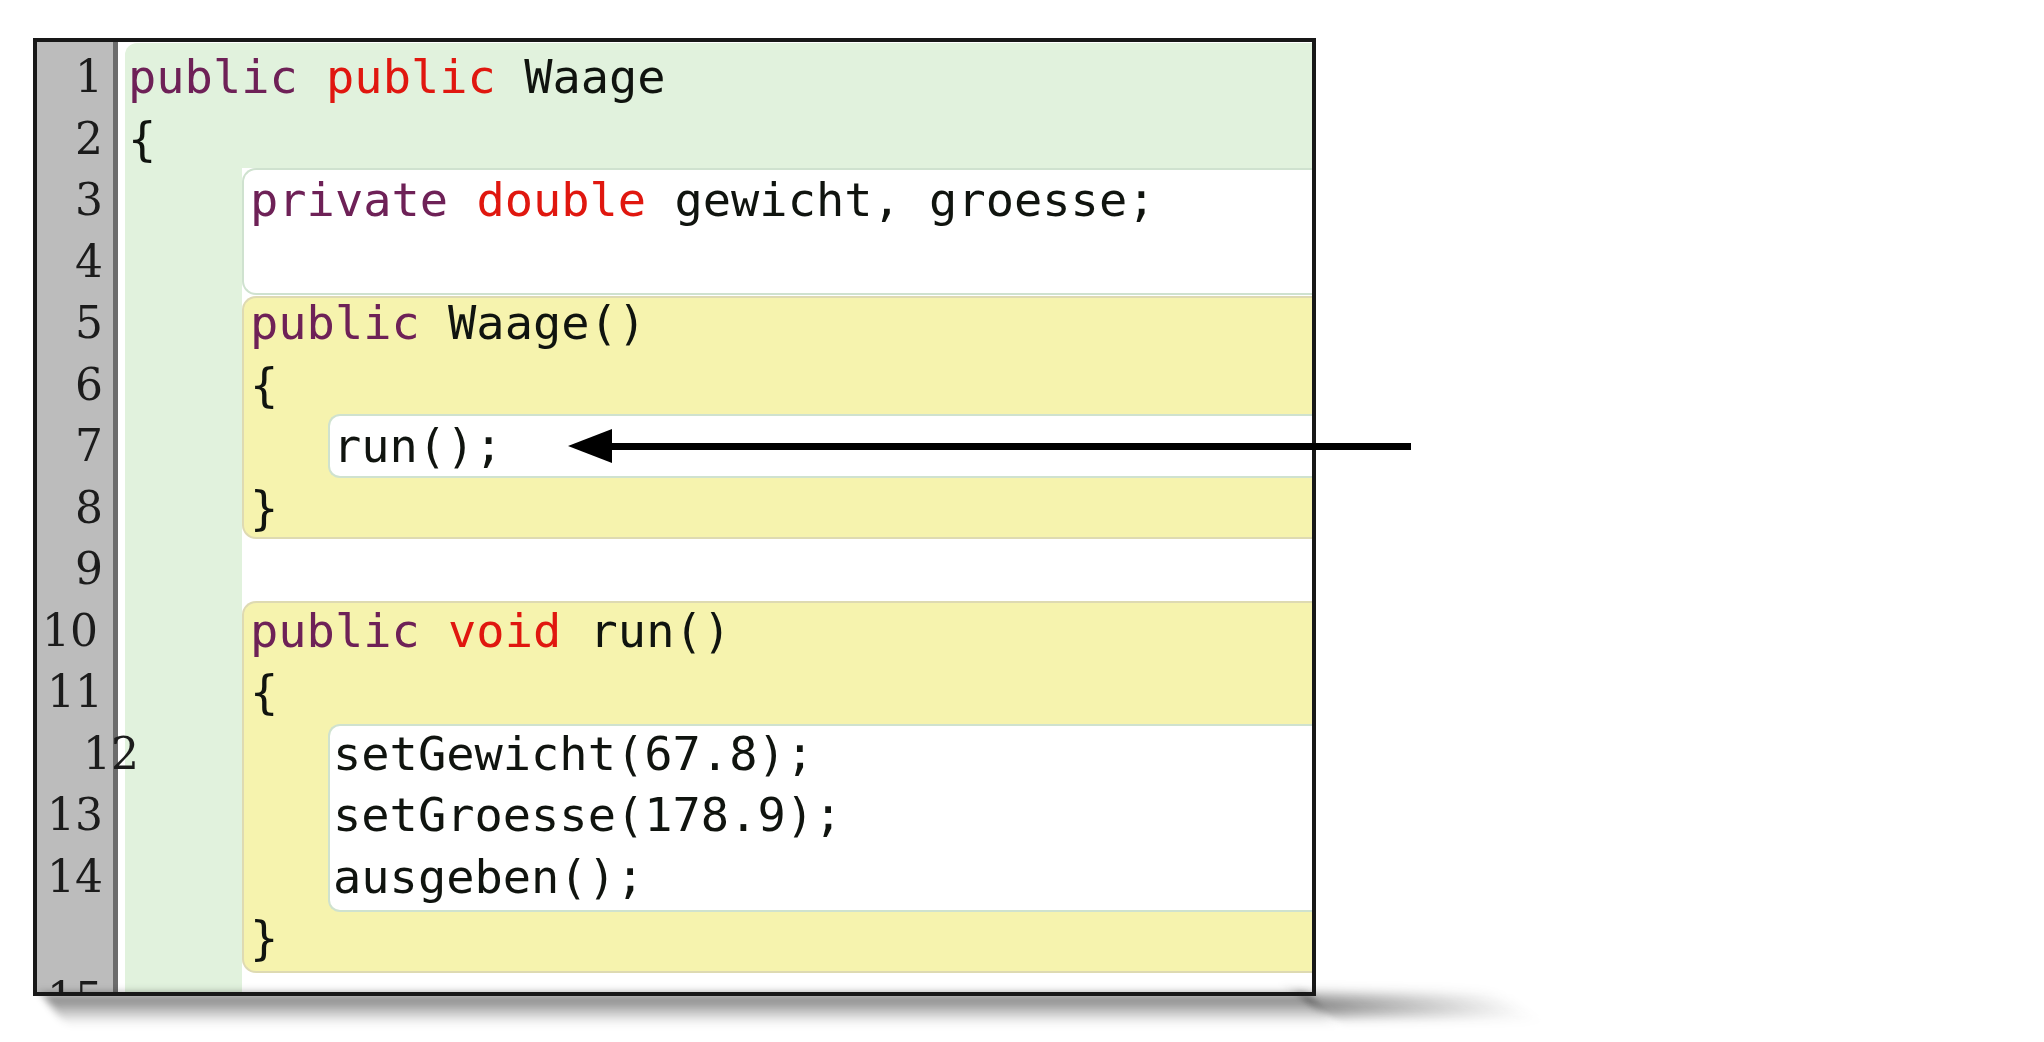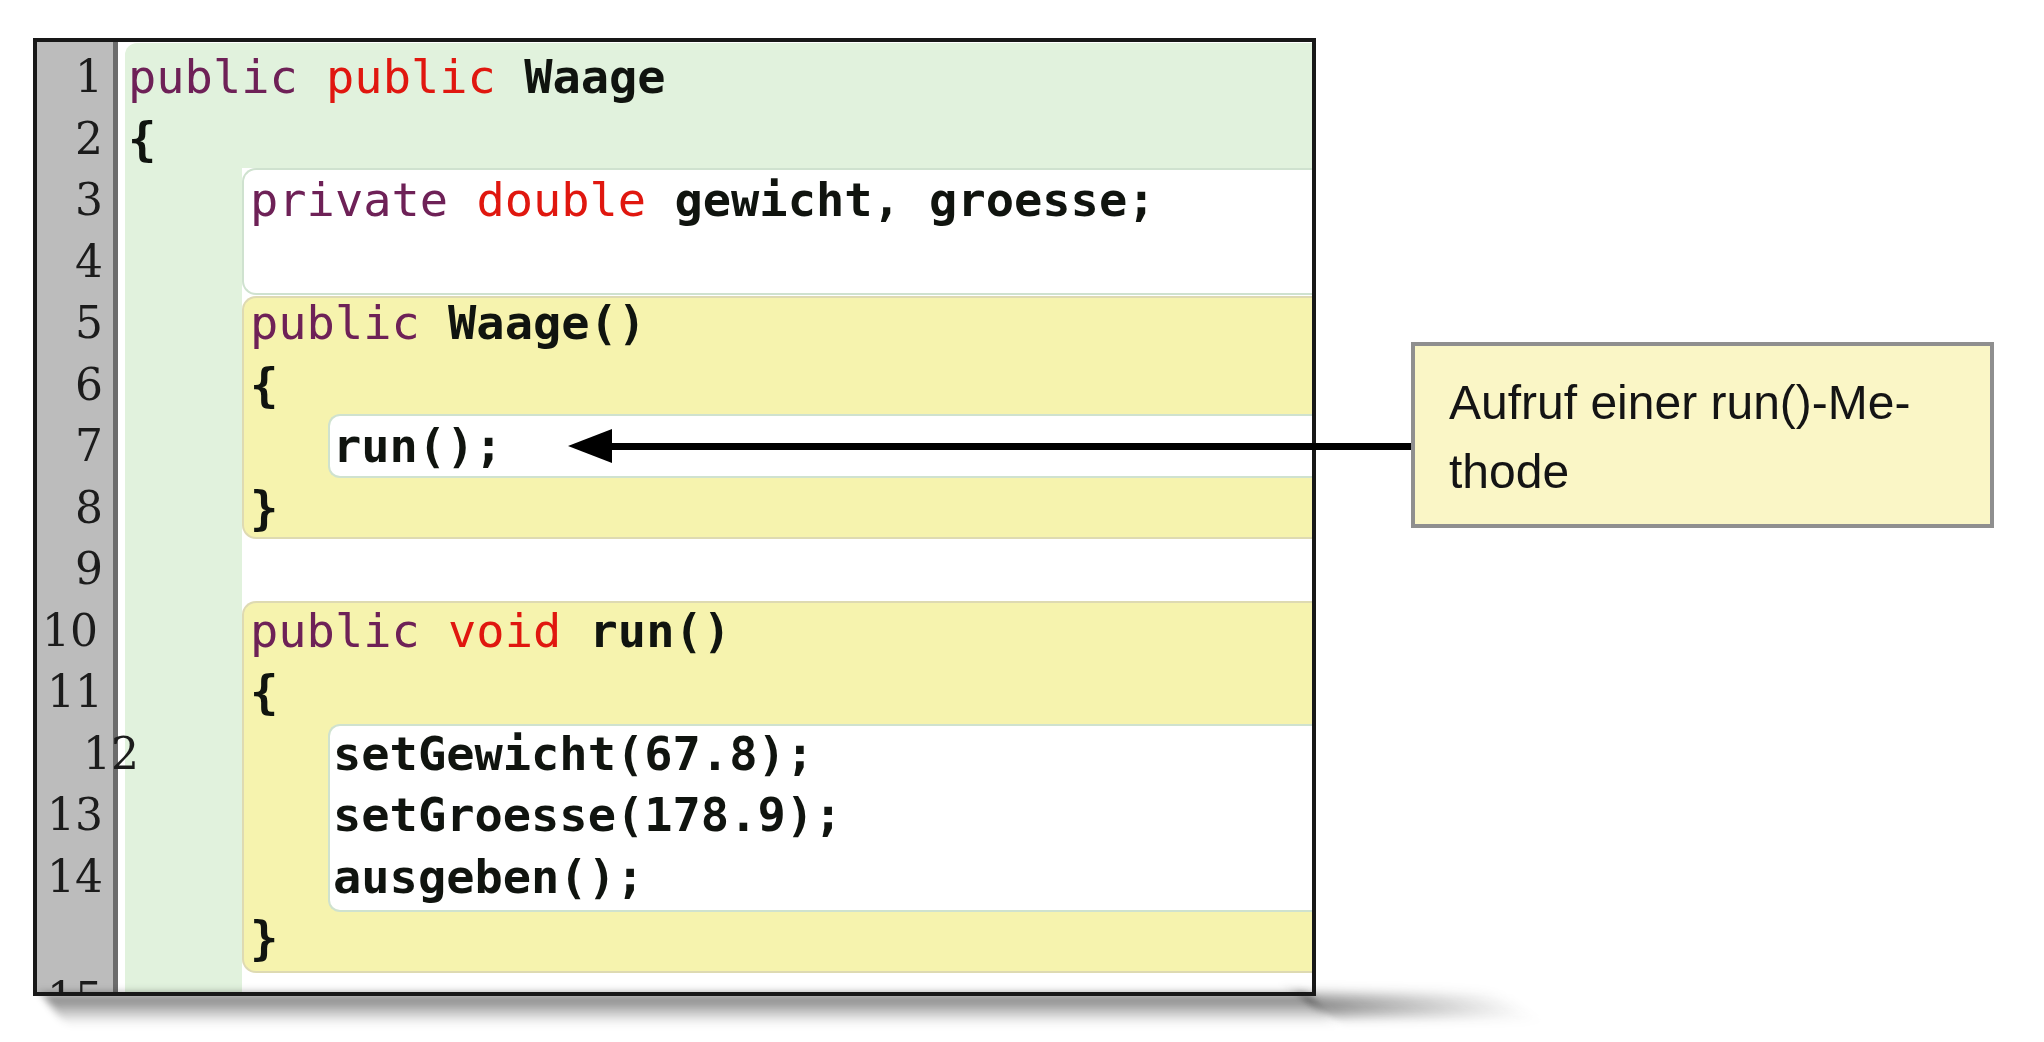--- a/index.html
+++ b/index.html
@@ -27,21 +27,21 @@
   .scope-stmts{left:291px;top:682px;width:986px;height:188px;border-radius:12px 0 0 12px;}
 
   .gutter-num{position:absolute;left:0;width:66px;height:62px;line-height:62px;text-align:right;
               font-family:"DejaVu Serif", serif;font-size:44px;color:#1c1c1c;}
   .code-line{position:absolute;height:62px;line-height:62px;font-size:47px;white-space:pre;}
   .indent-0{left:91px;}
   .indent-1{left:213px;}
   .indent-2{left:296px;text-align:right;}
   .seg-kw{color:var(--kw-color);}
   .seg-type{color:var(--type-color);}
-  .seg-plain{color:var(--plain-color);font-weight:bold;}
+  .seg-plain{color:var(--plain-color);}
 
   
   #arrow-line{position:absolute;left:606px;top:443px;width:805px;height:7px;background:#000;z-index:30;}
   #arrow-head{position:absolute;left:568px;top:429px;width:0;height:0;z-index:30;
               border-top:17px solid transparent;border-bottom:17px solid transparent;
               border-right:44px solid #000;}
   #callout{position:absolute;left:1411px;top:342px;width:583px;height:186px;box-sizing:border-box;
            background:var(--callout-bg);border:4px solid var(--callout-border);z-index:20;
            padding:22px 34px;font-family:"Liberation Sans", sans-serif;font-size:48px;
            line-height:69px;color:#141414;white-space:pre-line;}
@@ -107,16 +107,14 @@
         <div class="code-line indent-1" style="top: 619px;"><span class="seg-plain">{</span></div>
         <div class="code-line indent-2" style="top: 680.5px;"><span class="seg-plain">setGewicht(67.8);</span></div>
         <div class="code-line indent-2" style="top: 742px;"><span class="seg-plain">setGroesse(178.9);</span></div>
         <div class="code-line indent-2" style="top: 803.5px;"><span class="seg-plain">ausgeben();</span></div>
         <div class="code-line indent-1" style="top: 865px;"><span class="seg-plain">}</span></div>
       </div>
   </div>
 
   <div id="arrow-head"></div>
   <div id="arrow-line"></div>
-  <div id="callout">Aufruf einer run()-Me-
-thode</div>
 
 </div>
 
 </body></html>

